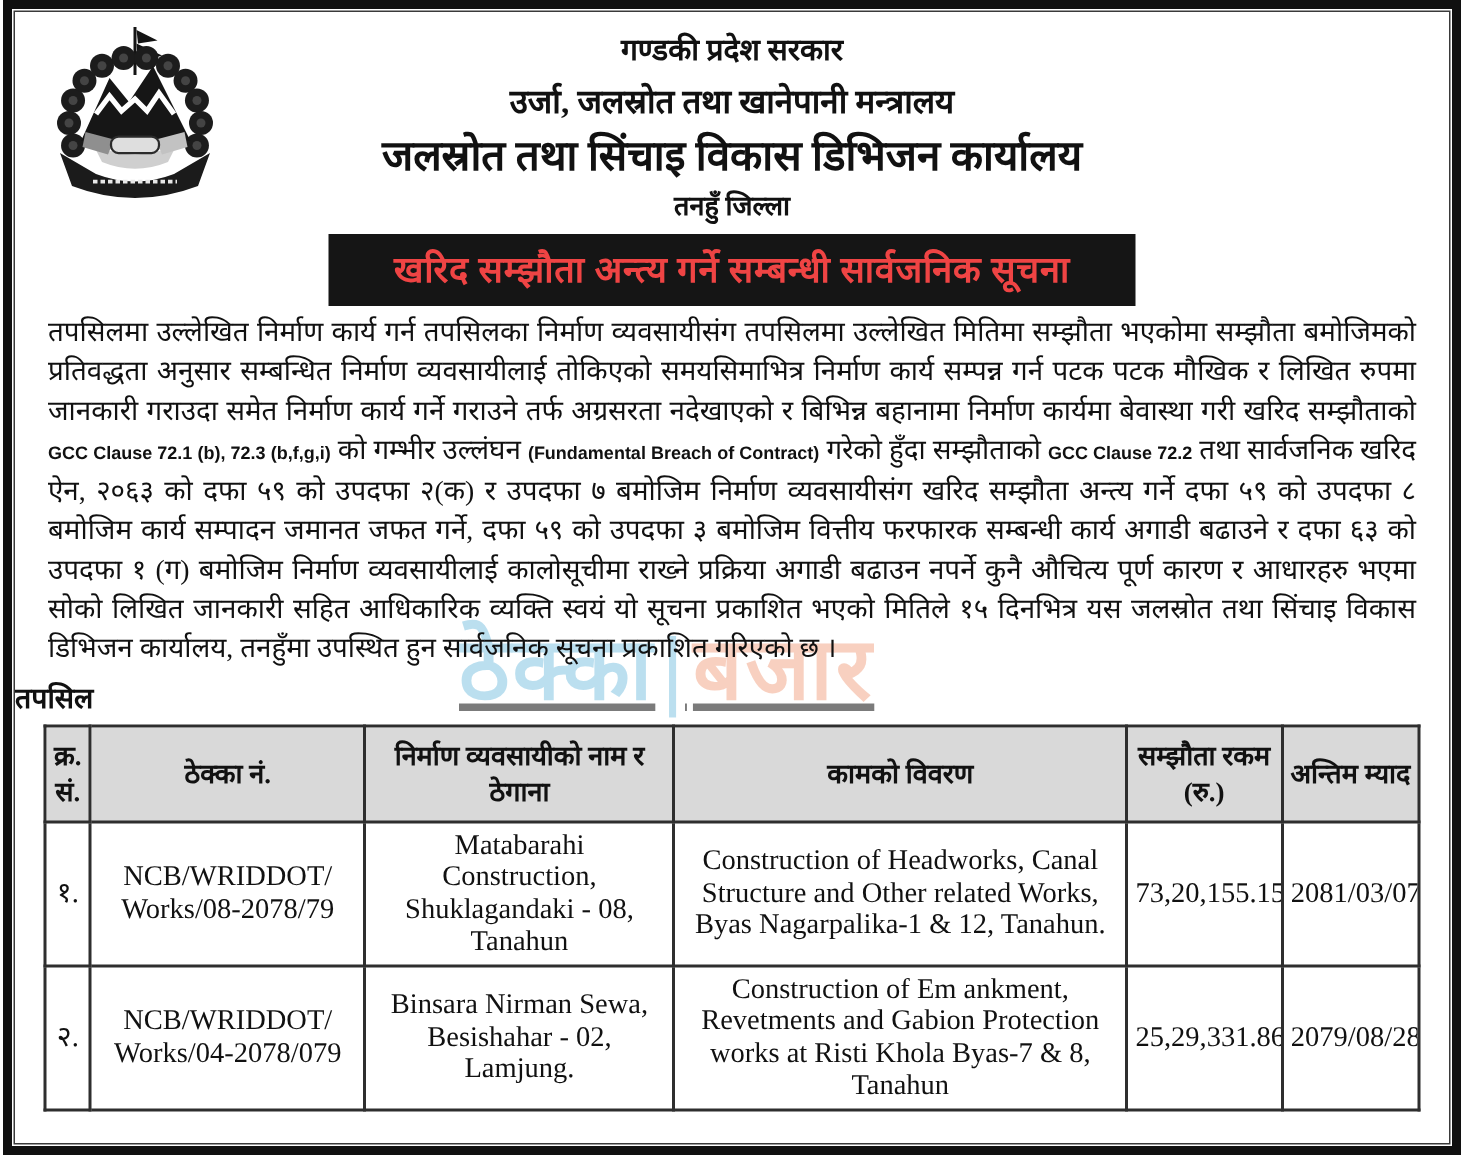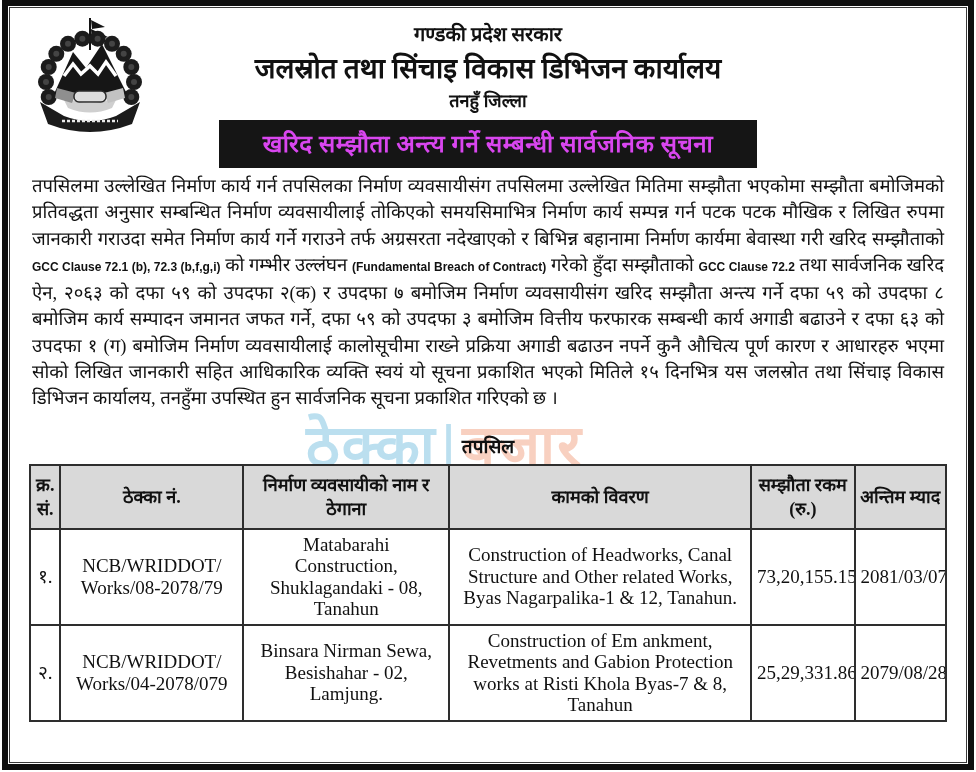--- a/index.html
+++ b/index.html
@@ -21,21 +21,21 @@
   .logo { position: absolute; left: 20px; top: 8px; width: 120px; height: 124px; }
 
   
   .hdr { text-align: center; padding-top: 13px; position: relative; z-index: 1; }
   .hdr-gov   { font-size: 20px; font-weight: bold; line-height: 26px; }
   .hdr-min   { font-size: 22px; font-weight: bold; line-height: 30px; margin-top: 6px; }
   .hdr-off   { font-size: 28px; font-weight: bold; line-height: 34px; margin-top: 5px; }
   .hdr-dist  { font-size: 18px; font-weight: bold; line-height: 24px; margin-top: 3px; }
 
   .banner {
-    background: #151515; color: #d946ef;
+    background: #151515; color: #ef4444;
     width: 538px; margin: 7px auto 0 auto;
     font-size: 24px; font-weight: bold; text-align: center;
     padding: 6px 0 9px 0; letter-spacing: 0.5px;
   }
   .pubdate { text-align: center; font-size: 18px; font-weight: 600; margin-top: 7px; }
 
   
   .para {
     position: relative; z-index: 1;
     margin: 5px 22px 0 22px;
@@ -50,21 +50,21 @@
   
   .watermark {
     position: absolute; left: 296px; top: 396px; z-index: 0;
     font-family: "Liberation Sans", "DejaVu Sans", sans-serif;
     font-size: 58px; font-weight: bold; letter-spacing: 2px;
     opacity: 0.55; white-space: nowrap; user-select: none; text-decoration: underline;
   }
   .watermark .wm-sep { font-weight: normal; padding: 0 4px; }
 
   
-  .tapasil { text-align: center; font-size: 19px; font-weight: bold; margin-top: 21px; position: relative; z-index: 1; }
+  .tapasil { text-align: left; font-size: 19px; font-weight: bold; margin-top: 5px; position: relative; z-index: 1; }
   table.notice {
     border-collapse: collapse; table-layout: fixed;
     width: 918px; margin: 5px auto 0 auto;
     position: relative; z-index: 1; background: transparent;
   }
   table.notice th, table.notice td {
     border: 2px solid #2e2e2e; vertical-align: middle; text-align: center;
     overflow: hidden;
   }
   table.notice thead th {
@@ -131,20 +131,21 @@
     <polygon points="27,72 46,77 42,87 25,82" fill="#8f8f8f"></polygon>
     <polygon points="93,72 74,77 78,87 95,82" fill="#c2c2c2"></polygon>
     <rect x="44" y="75" width="32" height="11" rx="5" fill="#dedede" stroke="#2b2b2b" stroke-width="1.5"></rect>
 
     <path d="M10 86 L34 100 Q60 110 86 100 L110 86 L102 108 Q60 124 18 108 Z" fill="#1b1b1b"></path>
     <line x1="32" y1="105" x2="88" y2="105" stroke="#e8e8e8" stroke-width="2.5" stroke-dasharray="3,2"></line>
   </svg>
 
   <div class="hdr">
     <div class="hdr-gov">गण्डकी प्रदेश सरकार</div>
+    <div class="hdr-min">उर्जा, जलस्रोत तथा खानेपानी मन्त्रालय</div>
     <div class="hdr-off">जलस्रोत तथा सिंचाइ विकास डिभिजन कार्यालय</div>
     <div class="hdr-dist">तनहुँ जिल्ला</div>
   </div>
 
   <div class="banner">खरिद सम्झौता अन्त्य गर्ने सम्बन्धी सार्वजनिक सूचना</div>
 
   <div class="watermark">
     <span class="wm-1" style="color: rgb(133, 198, 227);">ठेक्का</span><span class="wm-sep" style="color: rgb(133, 198, 227);">|</span><span class="wm-2" style="color: rgb(243, 171, 142);">बजार</span>
   </div>
 

